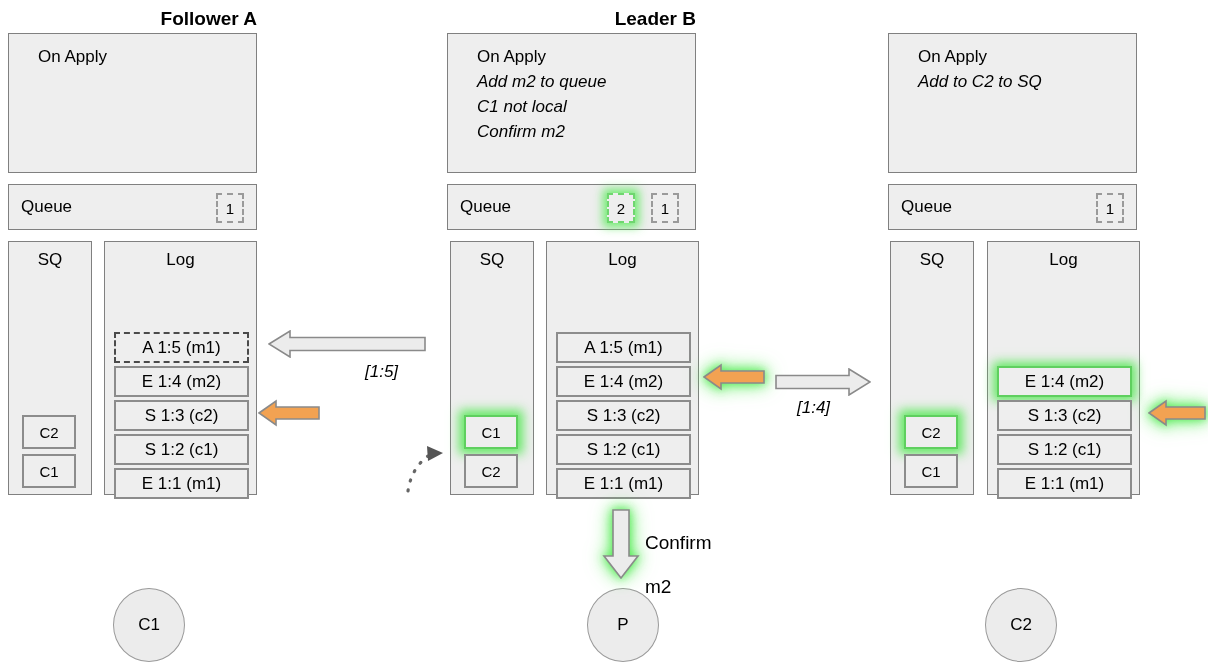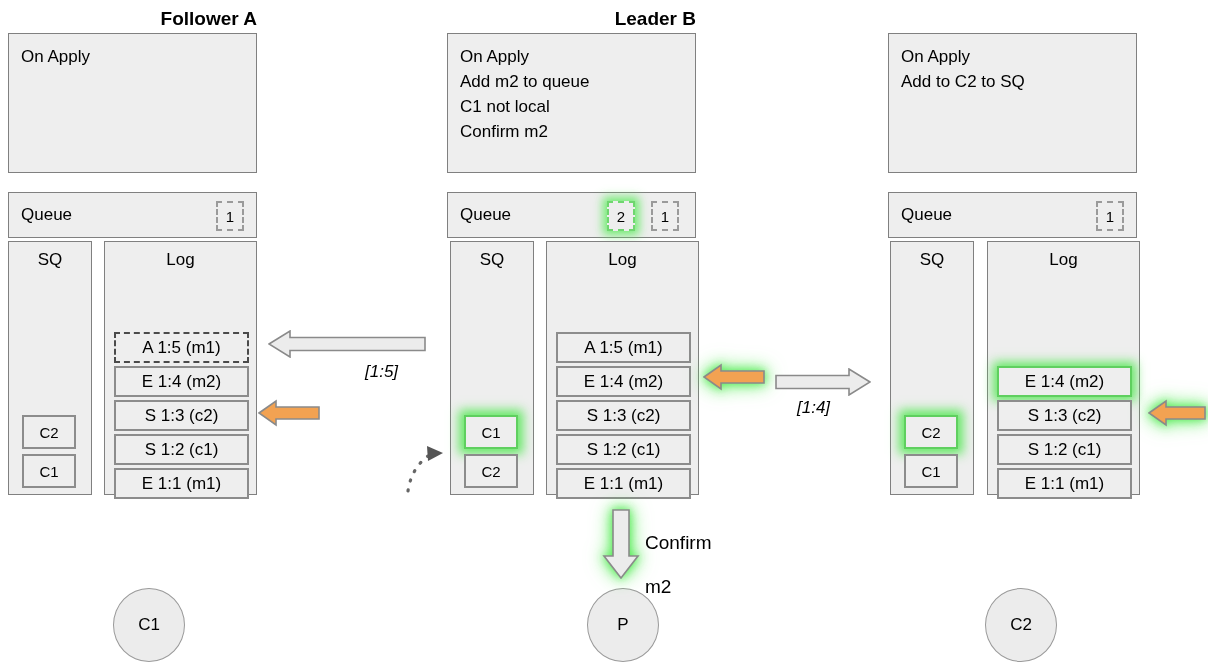--- a/index.html
+++ b/index.html
@@ -36,27 +36,28 @@
     box-sizing: border-box;
   }
   .onapply {
     padding: 10px 12px 0 12px;
   }
   .onapply .line {
     font-size: 17px;
     line-height: 25px;
     color: #000;
     white-space: nowrap;
+    margin-left: 17px;
   }
   .onapply .line.ital {
+    font-style: italic;
   }
   .queue {
     display: flex;
     align-items: center;
-    margin-top: 8px;
   }
   .queue-label {
     position: absolute;
     left: 12px;
     top: 50%;
     transform: translateY(-50%);
     font-size: 17px;
     white-space: nowrap;
   }
   .qslot {

